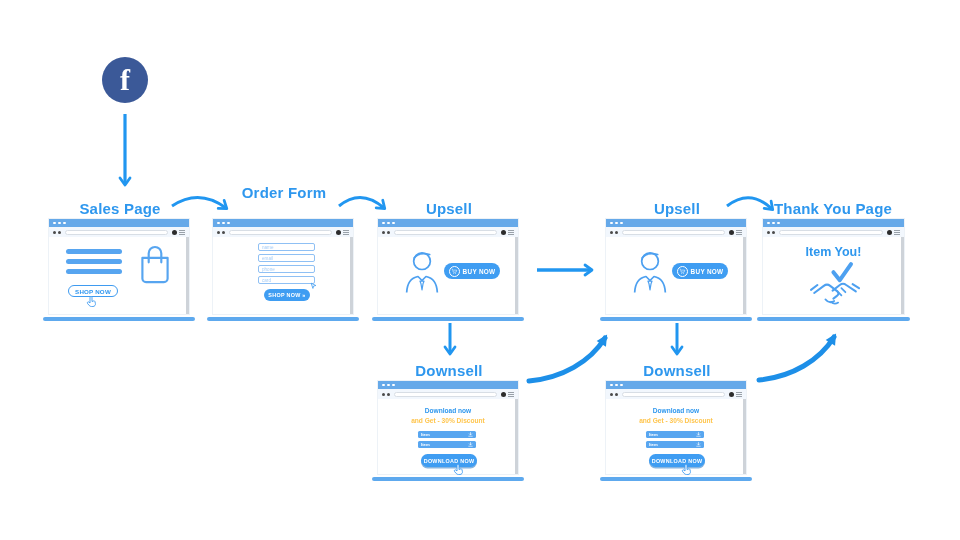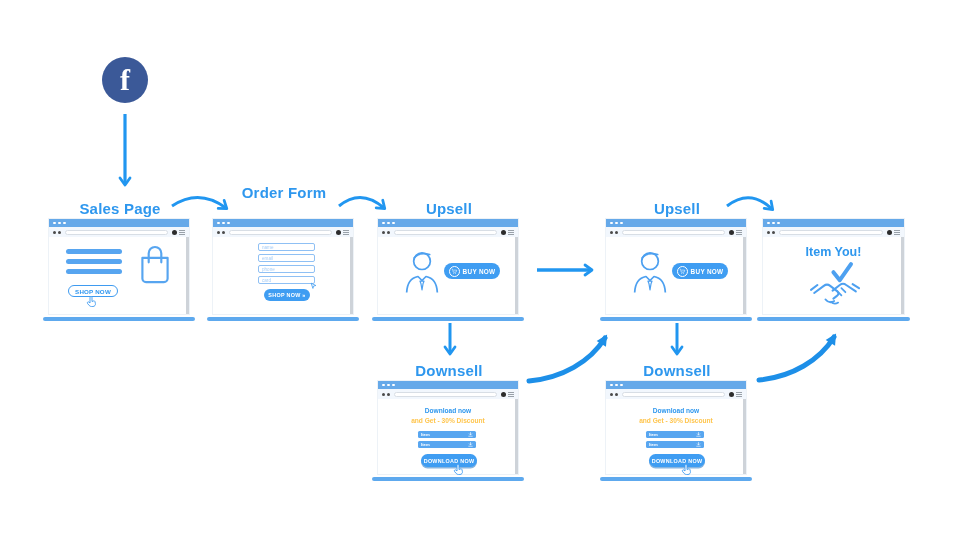--- a/index.html
+++ b/index.html
@@ -87,20 +87,21 @@
     <path d="M677 323 V353" stroke="#2196f0" stroke-width="3" fill="none" marker-end="url(#chev)"></path>
     <path d="M727 206 Q750 188 772 209" stroke="#2196f0" stroke-width="3" fill="none" marker-end="url(#chev)"></path>
     <path d="M529 381 C562 378 590 362 605 338" stroke="#1d8fe8" stroke-width="5" stroke-linecap="round" fill="none" marker-end="url(#tri)"></path>
     <path d="M759 380 C792 377 820 360 834 337" stroke="#1d8fe8" stroke-width="5" stroke-linecap="round" fill="none" marker-end="url(#tri)"></path>
   </svg>
 
   <div class="win-label" style="left:48px;top:200px;width:144px">Sales Page</div>
   <div class="win-label" style="left:212px;top:184px;width:144px">Order Form</div>
   <div class="win-label" style="left:377px;top:200px;width:144px">Upsell</div>
   <div class="win-label" style="left:605px;top:200px;width:144px">Upsell</div>
+  <div class="win-label" style="left:757px;top:200px;width:152px">Thank You Page</div>
   <div class="win-label" style="left:377px;top:362px;width:144px">Downsell</div>
   <div class="win-label" style="left:605px;top:362px;width:144px">Downsell</div>
 
   <div class="window" style="left:48px;top:218px;width:142px;height:97px">
     <div class="titlebar">
       <span class="tdot"></span>
         <span class="tdot"></span>
         <span class="tdot"></span>
     </div>
     <div class="addressbar">

